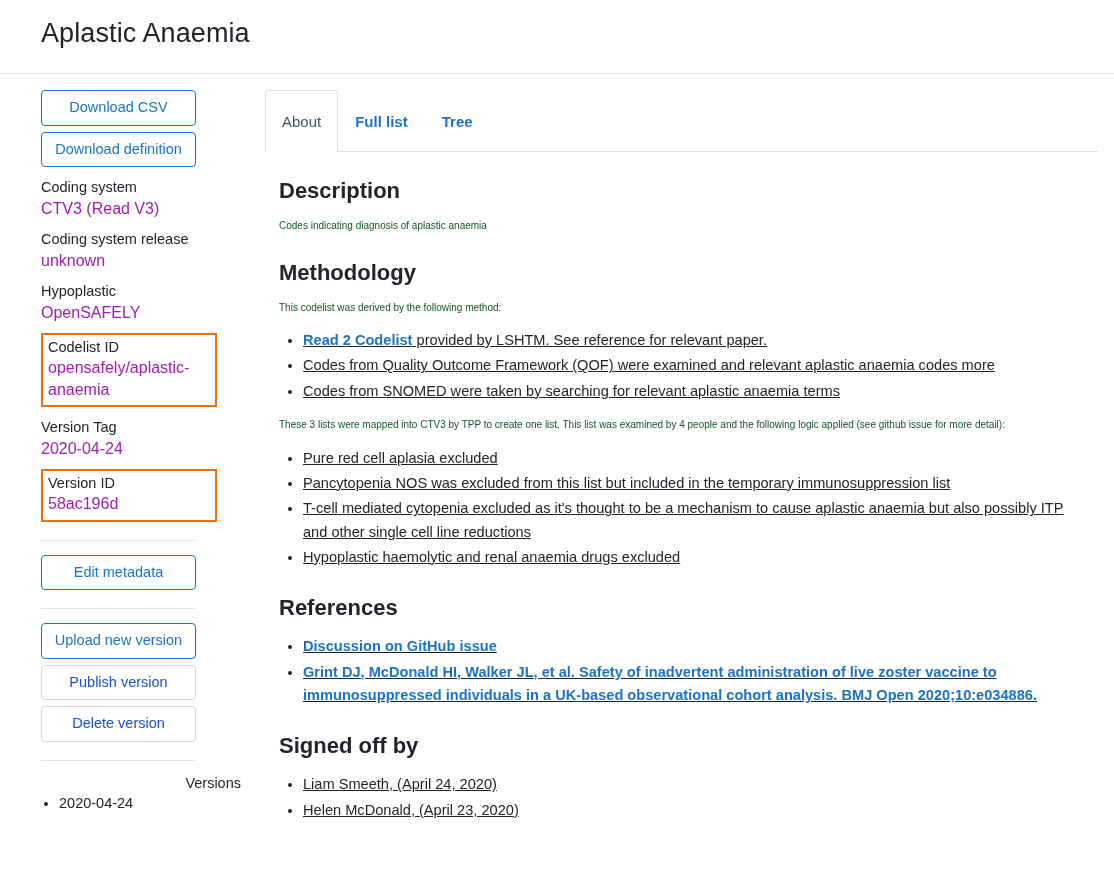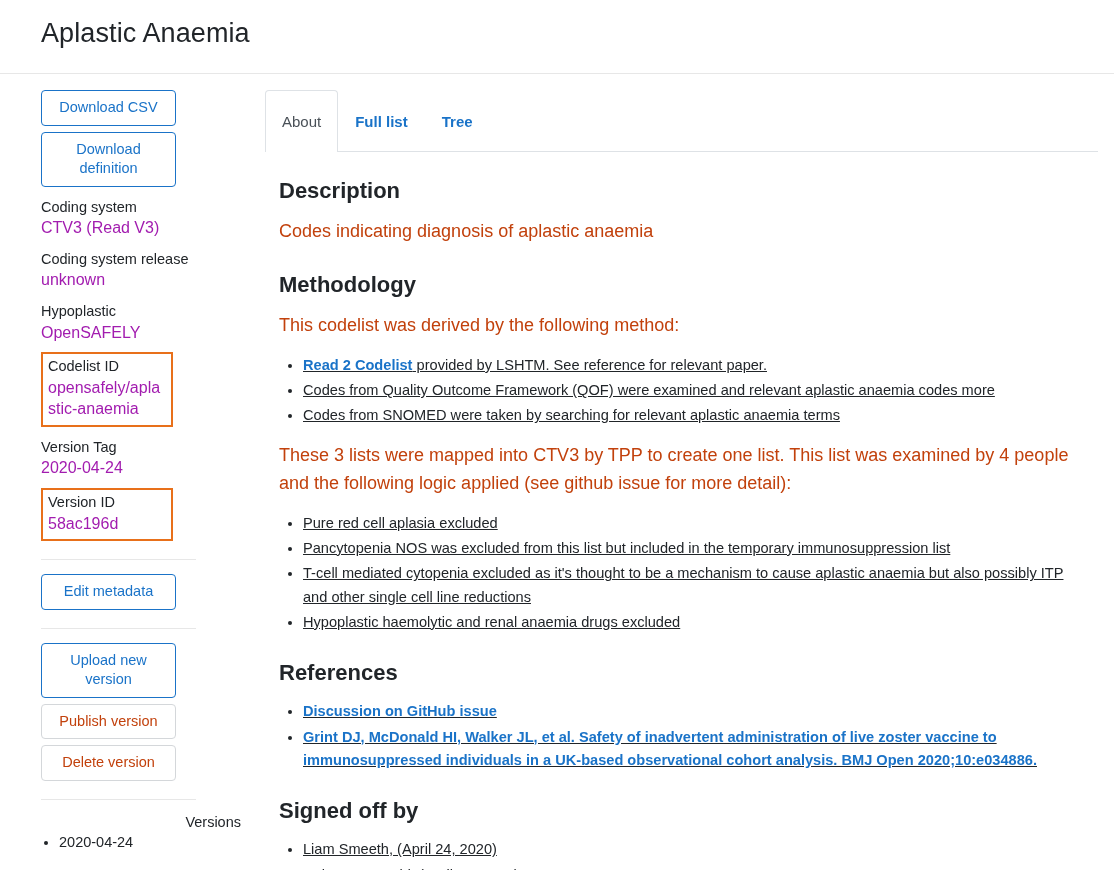--- a/index.html
+++ b/index.html
@@ -35,57 +35,57 @@
   }
   
   .sidebar {
     width: 200px;
     margin-left: 41px;
     padding-top: 16px;
     flex: 0 0 200px;
   }
   .btn {
     display: block;
-    width: 135px;
+    width: 155px;
     text-align: center;
     border: 1px solid #1a73c8;
     color: #1a73c8;
     background: #ffffff;
     border-radius: 4px;
     font-size: 14.5px;
     padding: 7px 6px;
     margin: 0 0 6px 0;
     line-height: 1.35;
     cursor: pointer;
     font-family: "Liberation Sans", sans-serif;
   }
   .btn.two-line { padding: 7px 6px; }
   .btn.disabled {
-    color: #c2410c;
+    color: #1d4ed8;
     border-color: #d4d7da;
     cursor: default;
   }
   .meta-label {
     font-weight: normal;
     font-size: 14.5px;
     margin-top: 11px;
     line-height: 1.35;
     color: #212529;
   }
   .meta-value {
     font-size: 16px;
     line-height: 1.35;
     color: #a21caf;
     word-wrap: break-word;
   }
   .boxed {
     border: 2px solid #e8701a;
     padding: 3px 5px 5px 5px;
     margin-top: 9px;
-    width: 132px;
+    width: 176px;
   }
   .boxed .meta-label { margin-top: 0; }
   .sidebar-sep {
     border: none;
     border-top: 1px solid #e7e7e7;
     margin: 18px 0 14px 0;
     width: 155px;
   }
   .versions-head {
     font-size: 14.5px;
@@ -131,24 +131,24 @@
     font-weight: normal;
   }
   .content { padding: 0 8px 0 14px; }
   h2.sec {
     font-size: 22px;
     font-weight: 700;
     margin: 26px 0 14px 0;
     color: #212529;
   }
   p.body {
-    font-size: 18px;
+    font-size: 10px;
     line-height: 1.55;
     margin: 0 0 14px 0;
-    color: #c2410c;
+    color: #14532d;
   }
   ul.body {
     font-size: 14.6px;
     line-height: 1.6;
     margin: 0 0 14px 0;
     padding-left: 24px;
     color: #212529;
   }
   ul.body li { margin-bottom: 2px; text-decoration: underline; }
   a.link {

